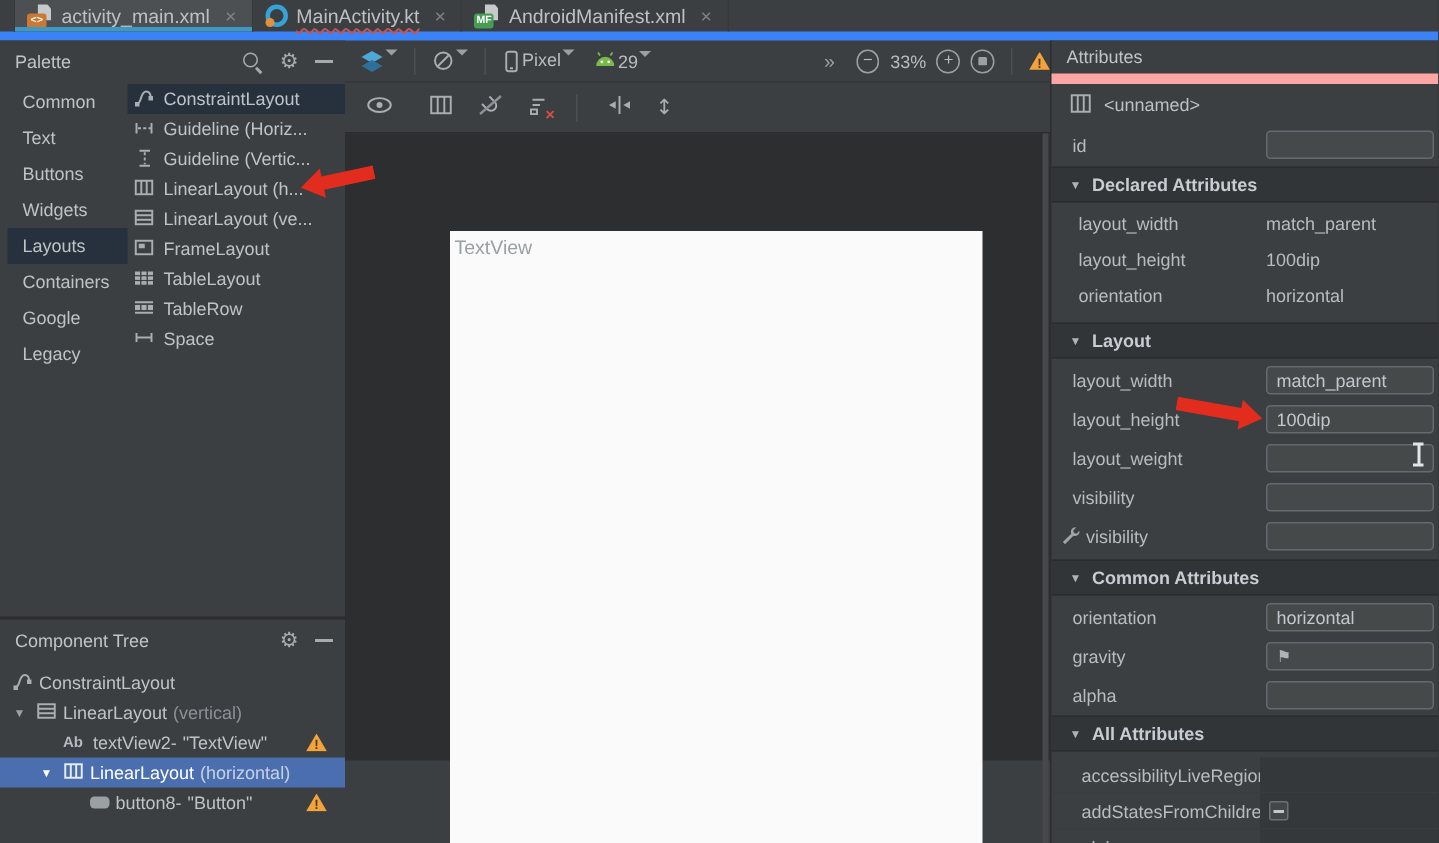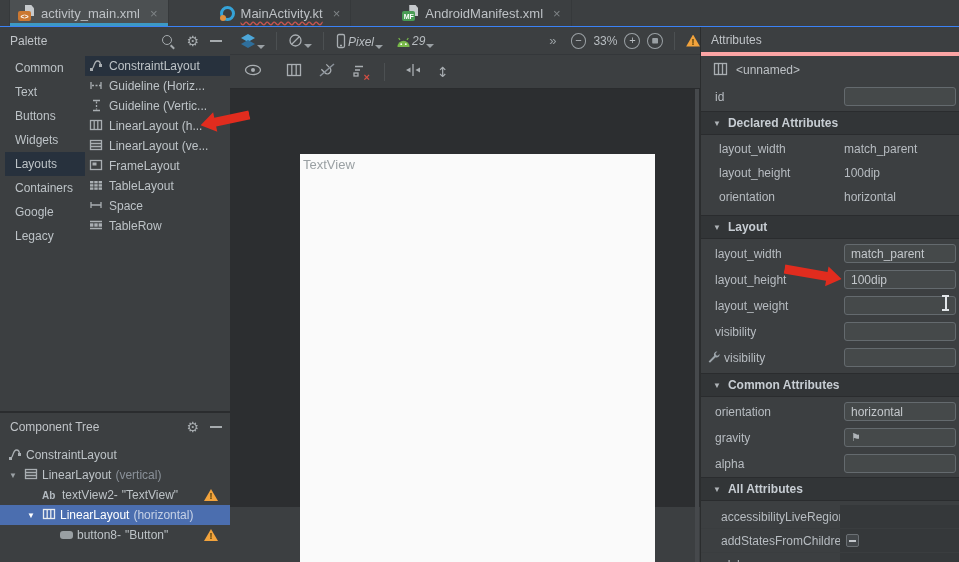--- a/index.html
+++ b/index.html
@@ -3,21 +3,21 @@
 <meta charset="utf-8">
 <style>
   * { margin:0; padding:0; box-sizing:border-box; }
   body { background:#2b2b2b; font-family:"Liberation Sans", sans-serif; }
   .app { position:relative; width:959px; height:562px; background:#3c3f41; overflow:hidden;
          color:#bcc0c4; font-size:12px; }
   .abs { position:absolute; }
 
   
   .tabbar { position:absolute; left:0; top:0; width:959px; height:27px; background:#3c3f41;
-            border-bottom:1px solid #3b82f6; display:flex; align-items:stretch;gap:43px; }
+            border-bottom:6px solid #3b82f6; display:flex; align-items:stretch; }
   .tab { display:flex; align-items:center; gap:6px; padding:0 10px 0 8px; position:relative;
          color:#bdc1c5; font-size:13px; cursor:default; border-right:1px solid #36393b; }
   .tab:first-child { margin-left:9px; border-left:1px solid #36393b; }
   .tab.active { background:#4c5052; }
   .tab.active::after { content:""; position:absolute; left:0; right:0; bottom:0; height:3px; background:#3d99c4; }
   .tab .close { color:#7f8487; font-size:13px; margin-left:4px; }
   .tab .err { text-decoration:underline wavy #c75450; text-underline-offset:3px; }
   .ficon { position:relative; width:17px; height:16px; flex:0 0 17px; }
   .ficon .file { position:absolute; right:1px; top:0; width:9px; height:11px; background:#c6cacd;
                  clip-path:polygon(0 0,70% 0,100% 30%,100% 100%,0 100%); }
@@ -70,21 +70,21 @@
 
   .warn-tri { width:14px; height:12px; background:#f2a33c; clip-path:polygon(50% 0,100% 100%,0 100%);
               position:relative; display:inline-block; }
   .warn-tri i { position:absolute; left:0; right:0; bottom:0; font-style:normal; text-align:center;
                 font-size:9px; font-weight:bold; color:#4d3a07; line-height:10px; }
 
   
   .dtop { left:230px; top:27px; width:470px; height:28px; border-bottom:1px solid #34373a;
           display:flex; align-items:center; gap:7px; padding-left:10px; }
   .sep { width:1px; height:18px; background:#4c5052; margin:0 4px; }
-  .tbi { display:flex; align-items:flex-end; gap:1px; color:#b8bdc1;font-style:italic; }
+  .tbi { display:flex; align-items:flex-start; gap:1px; color:#b8bdc1; }
   .ctool { left:230px; top:55px; width:470px; height:34px; border-bottom:1px solid #2a2c2e;
            display:flex; align-items:center; gap:16px; padding-left:14px; }
   .circle-btn { width:16px; height:16px; border:1.4px solid #9aa0a4; border-radius:50%;
                 display:flex; align-items:center; justify-content:center; color:#b8bdc1;
                 font-size:11px; line-height:1; }
   .fit-sq { width:6px; height:6px; background:#9aa0a4; clip-path:polygon(0 0,100% 0,100% 100%,0 100%,0 0);
             transform:rotate(0deg); border-radius:1px; }
   .more { color:#9aa0a4; font-size:13px; letter-spacing:1px; }
   .pct { color:#b8bdc1; }
 
@@ -95,21 +95,21 @@
   .tv-label { position:absolute; left:3px; top:3px; color:#9aa0a3; font-size:13px; }
   .selbox { position:absolute; left:0; top:174px; width:355px; height:88px;
             border:2px solid #2485e8; border-right-style:dashed; }
   .selbtn { position:absolute; left:4px; top:4px; right:6px; bottom:5px; background:#d8dada;
             display:flex; align-items:center; justify-content:center; color:#1b1b1b;
             font-size:13px; font-weight:bold; letter-spacing:.8px; }
   .handle { position:absolute; width:7px; height:7px; background:#2485e8; }
 
   
   .attrs { left:700px; top:27px; width:259px; height:535px; background:#3c3f41; border-left:1px solid #2b2d2e; }
-  .attr-head { height:29px; border-bottom:4px solid #fca5a5; display:flex; align-items:center; padding-left:10px; }
+  .attr-head { height:29px; border-bottom:7px solid #fca5a5; display:flex; align-items:center; padding-left:10px; }
   .arow { position:absolute; left:0; width:259px; height:24px; display:flex; align-items:center; }
   .alabel { padding-left:18px; color:#b7bcc1; }
   .aval { position:absolute; left:143px; color:#b7bcc1; }
   .sec-head { position:absolute; left:0; width:259px; height:24px; background:#323537;
               border-top:1px solid #2a2c2e; border-bottom:1px solid #2a2c2e;
               display:flex; align-items:center; gap:7px; padding-left:12px; }
   .sec-head .tri { font-size:8px; color:#aeb3b7; }
   .sec-head .st { font-weight:bold; color:#c7cdd3; }
   .abox { position:absolute; left:143px; width:112px; height:19px; background:#45494a;
           border:1px solid #646a6e; border-radius:3px; color:#c3c7cb; display:flex;
@@ -237,34 +237,34 @@
                 <rect x="9.6" y="6.2" width="3.4" height="2.4"></rect>
                 <rect x="1" y="9.4" width="3.4" height="2.4"></rect>
                 <rect x="5.3" y="9.4" width="3.4" height="2.4"></rect>
                 <rect x="9.6" y="9.4" width="3.4" height="2.4"></rect>
               </g>
             </svg></span>
         <span>TableLayout</span>
       </div>
       <div class="pal-item">
         <span><svg width="14" height="14">
-              <path class="st" d="M2 4v6M12 4v6M2 7h10"></path>
-            </svg></span>
-        <span>Space</span>
-      </div>
-      <div class="pal-item">
-        <span><svg width="14" height="14">
               <path class="st" d="M1 3.5h12M1 10.5h12"></path>
               <g class="fl">
                 <rect x="1" y="5.3" width="3.4" height="3.4"></rect>
                 <rect x="5.3" y="5.3" width="3.4" height="3.4"></rect>
                 <rect x="9.6" y="5.3" width="3.4" height="3.4"></rect>
               </g>
             </svg></span>
         <span>TableRow</span>
+      </div>
+      <div class="pal-item">
+        <span><svg width="14" height="14">
+              <path class="st" d="M2 4v6M12 4v6M2 7h10"></path>
+            </svg></span>
+        <span>Space</span>
       </div>
     </div>
   </div>
 
   <div class="abs ctree">
     <div class="panel-head">
       <span class="panel-title">Component Tree</span>
       <span class="ph-icons">
         <span class="gear">⚙</span>
         <span class="hbar"></span>

